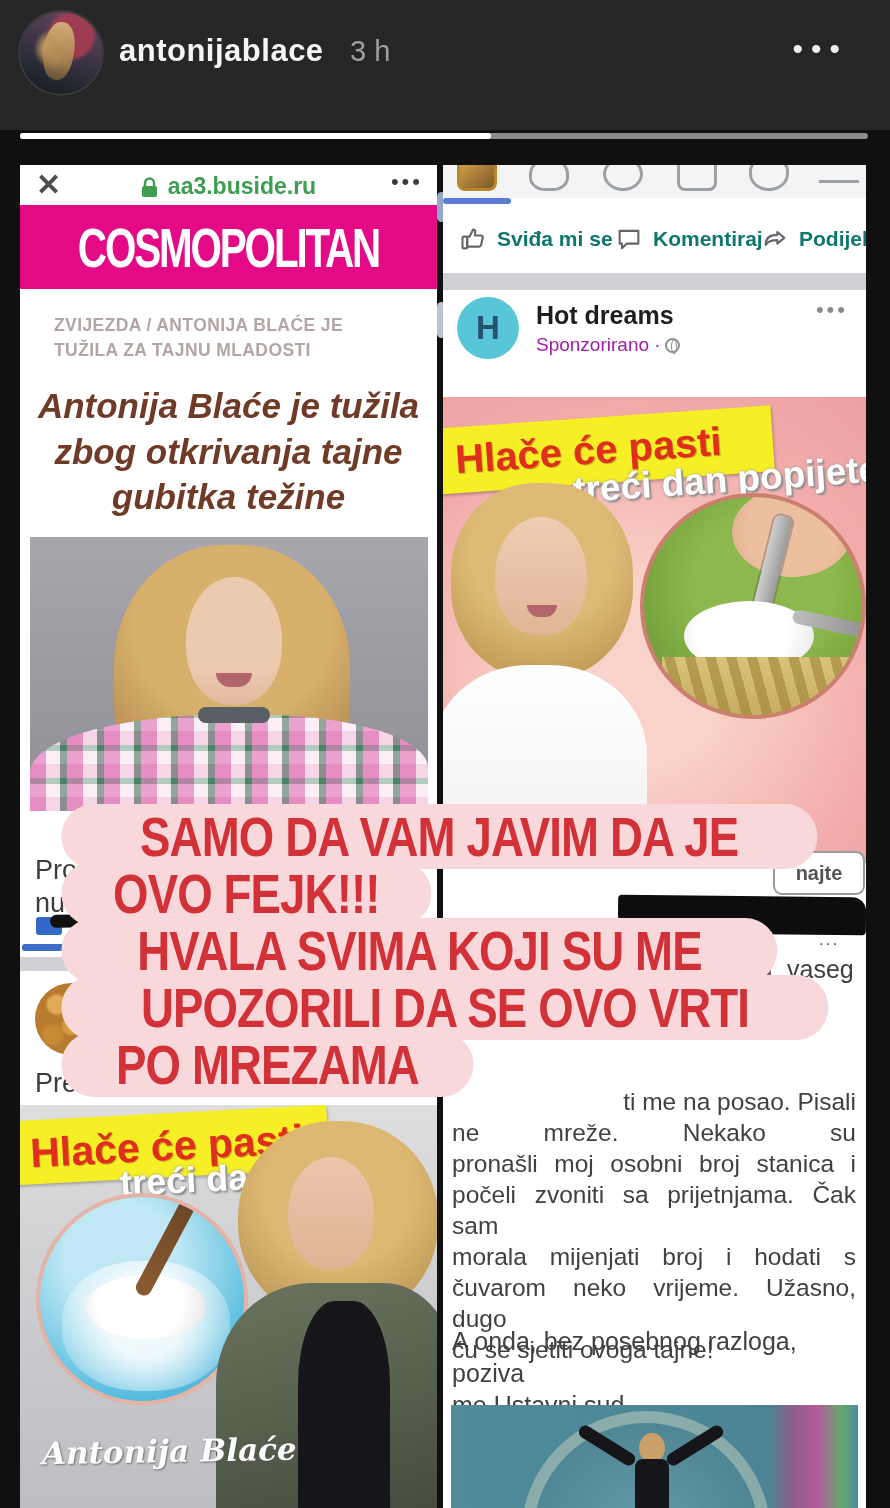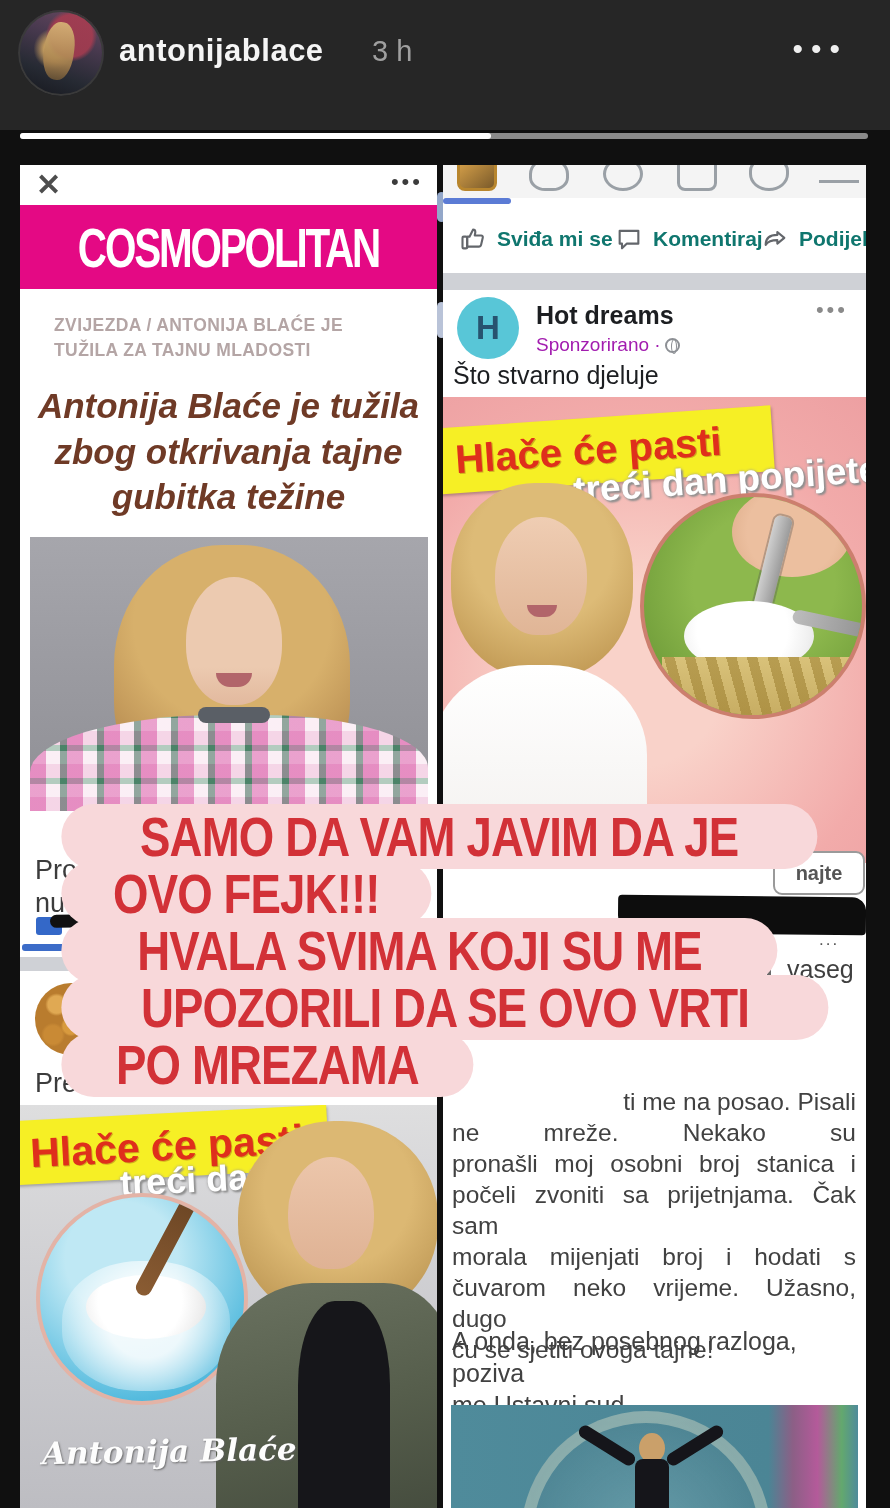--- a/index.html
+++ b/index.html
@@ -10,21 +10,21 @@
   #story-header { position:absolute; left:0; top:0; width:890px; height:130px; background:#262626; }
   #story-avatar { position:absolute; left:18px; top:10px; width:86px; height:86px; border-radius:50%;
     background:
       radial-gradient(circle at 62% 30%, rgba(170,60,80,.85) 0 26%, transparent 32%),
       radial-gradient(circle at 42% 45%, #c9a05f 0 14%, transparent 30%),
       linear-gradient(200deg, #6e4a62 0%, #4a3a50 35%, #262a33 70%, #15161c 100%);
     box-shadow: inset 0 0 0 2px #3a3a3a; }
   #story-avatar .hair { position:absolute; left:26px; top:12px; width:30px; height:58px; border-radius:45%;
       background:linear-gradient(180deg,#d9b878,#a8824e 70%, #6b5436); transform:rotate(8deg); opacity:.9;}
   #story-username { position:absolute; left:119px; top:33px; color:#f5f5f5; font-size:31px; font-weight:bold; letter-spacing:.5px; }
-  #story-time { position:absolute; left:372px; top:35px; color:#9f9f9f; font-size:29px; }
+  #story-time { position:absolute; left:350px; top:35px; color:#9f9f9f; font-size:29px; }
   #story-menu { position:absolute; right:42px; top:32px; color:#efefef; font-size:30px; letter-spacing:8px; cursor:pointer; }
   #story-progress { position:absolute; left:20px; top:133px; width:848px; height:6px; background:#8b8b8b; border-radius:3px; }
   #story-progress .fill { height:100%; width:55.5%; background:#ffffff; border-radius:3px; }
 
   
   .panel { position:absolute; top:165px; height:1343px; background:#ffffff; overflow:hidden; }
   #left-panel  { left:20px;  width:417px; }
   #right-panel { left:443px; width:423px; }
   .gap-scroll { position:absolute; width:9px; border-radius:5px; background:#93a7c9; }
 
@@ -192,20 +192,28 @@
   <div id="story-username">antonijablace</div>
   <div id="story-time">3 h</div>
   <div id="story-menu">•••</div>
   <div id="story-progress">
       <div class="fill"></div>
     </div>
 </div>
 
 <div id="left-panel" class="panel">
   <div class="browser-close">✕</div>
+  <div class="browser-url">
+    <span class="lock-icon">
+      <svg width="17" height="21" viewBox="0 0 17 21">
+          <rect x="1" y="9" width="15" height="11" rx="2" fill="#3d9e52"></rect>
+          <path d="M4 9 V6 a4.5 4.5 0 0 1 9 0 V9" fill="none" stroke="#3d9e52" stroke-width="2.4"></path>
+        </svg>
+    </span><span>aa3.buside.ru</span>
+  </div>
   <div class="browser-menu">•••</div>
 
   <div id="cosmo-banner">
     <span>COSMOPOLITAN</span>
   </div>
 
   <div id="category-line">ZVIJEZDA / ANTONIJA BLAĆE JE TUŽILA ZA TAJNU MLADOSTI</div>
 
   <div id="headline">
     <div>Antonija Blaće je tužila</div>
@@ -285,21 +293,20 @@
       </svg>
     <span class="action-label">Podijeli</span>
   </div>
 
   <div class="divider" id="rp-divider1"></div>
 
   <div id="hd-avatar">H</div>
   <div id="hd-name">Hot dreams</div>
   <div id="hd-spons"><span>Sponzorirano ·</span><span class="globe-icon"></span></div>
   <div id="hd-menu">•••</div>
-  <div id="hd-text">Što stvarno djeluje</div>
 
   <div id="ad1">
     <div id="ad1-ribbon" class="ribbon">
       <span class="ribbon-red">Hlače će pasti</span>
     </div>
     <div id="ad1-white" class="ribbon-white">treći dan popijete</div>
     <div id="ad1-hair"></div>
     <div id="ad1-face"></div>
     <div id="ad1-smile"></div>
     <div id="ad1-body"></div>

